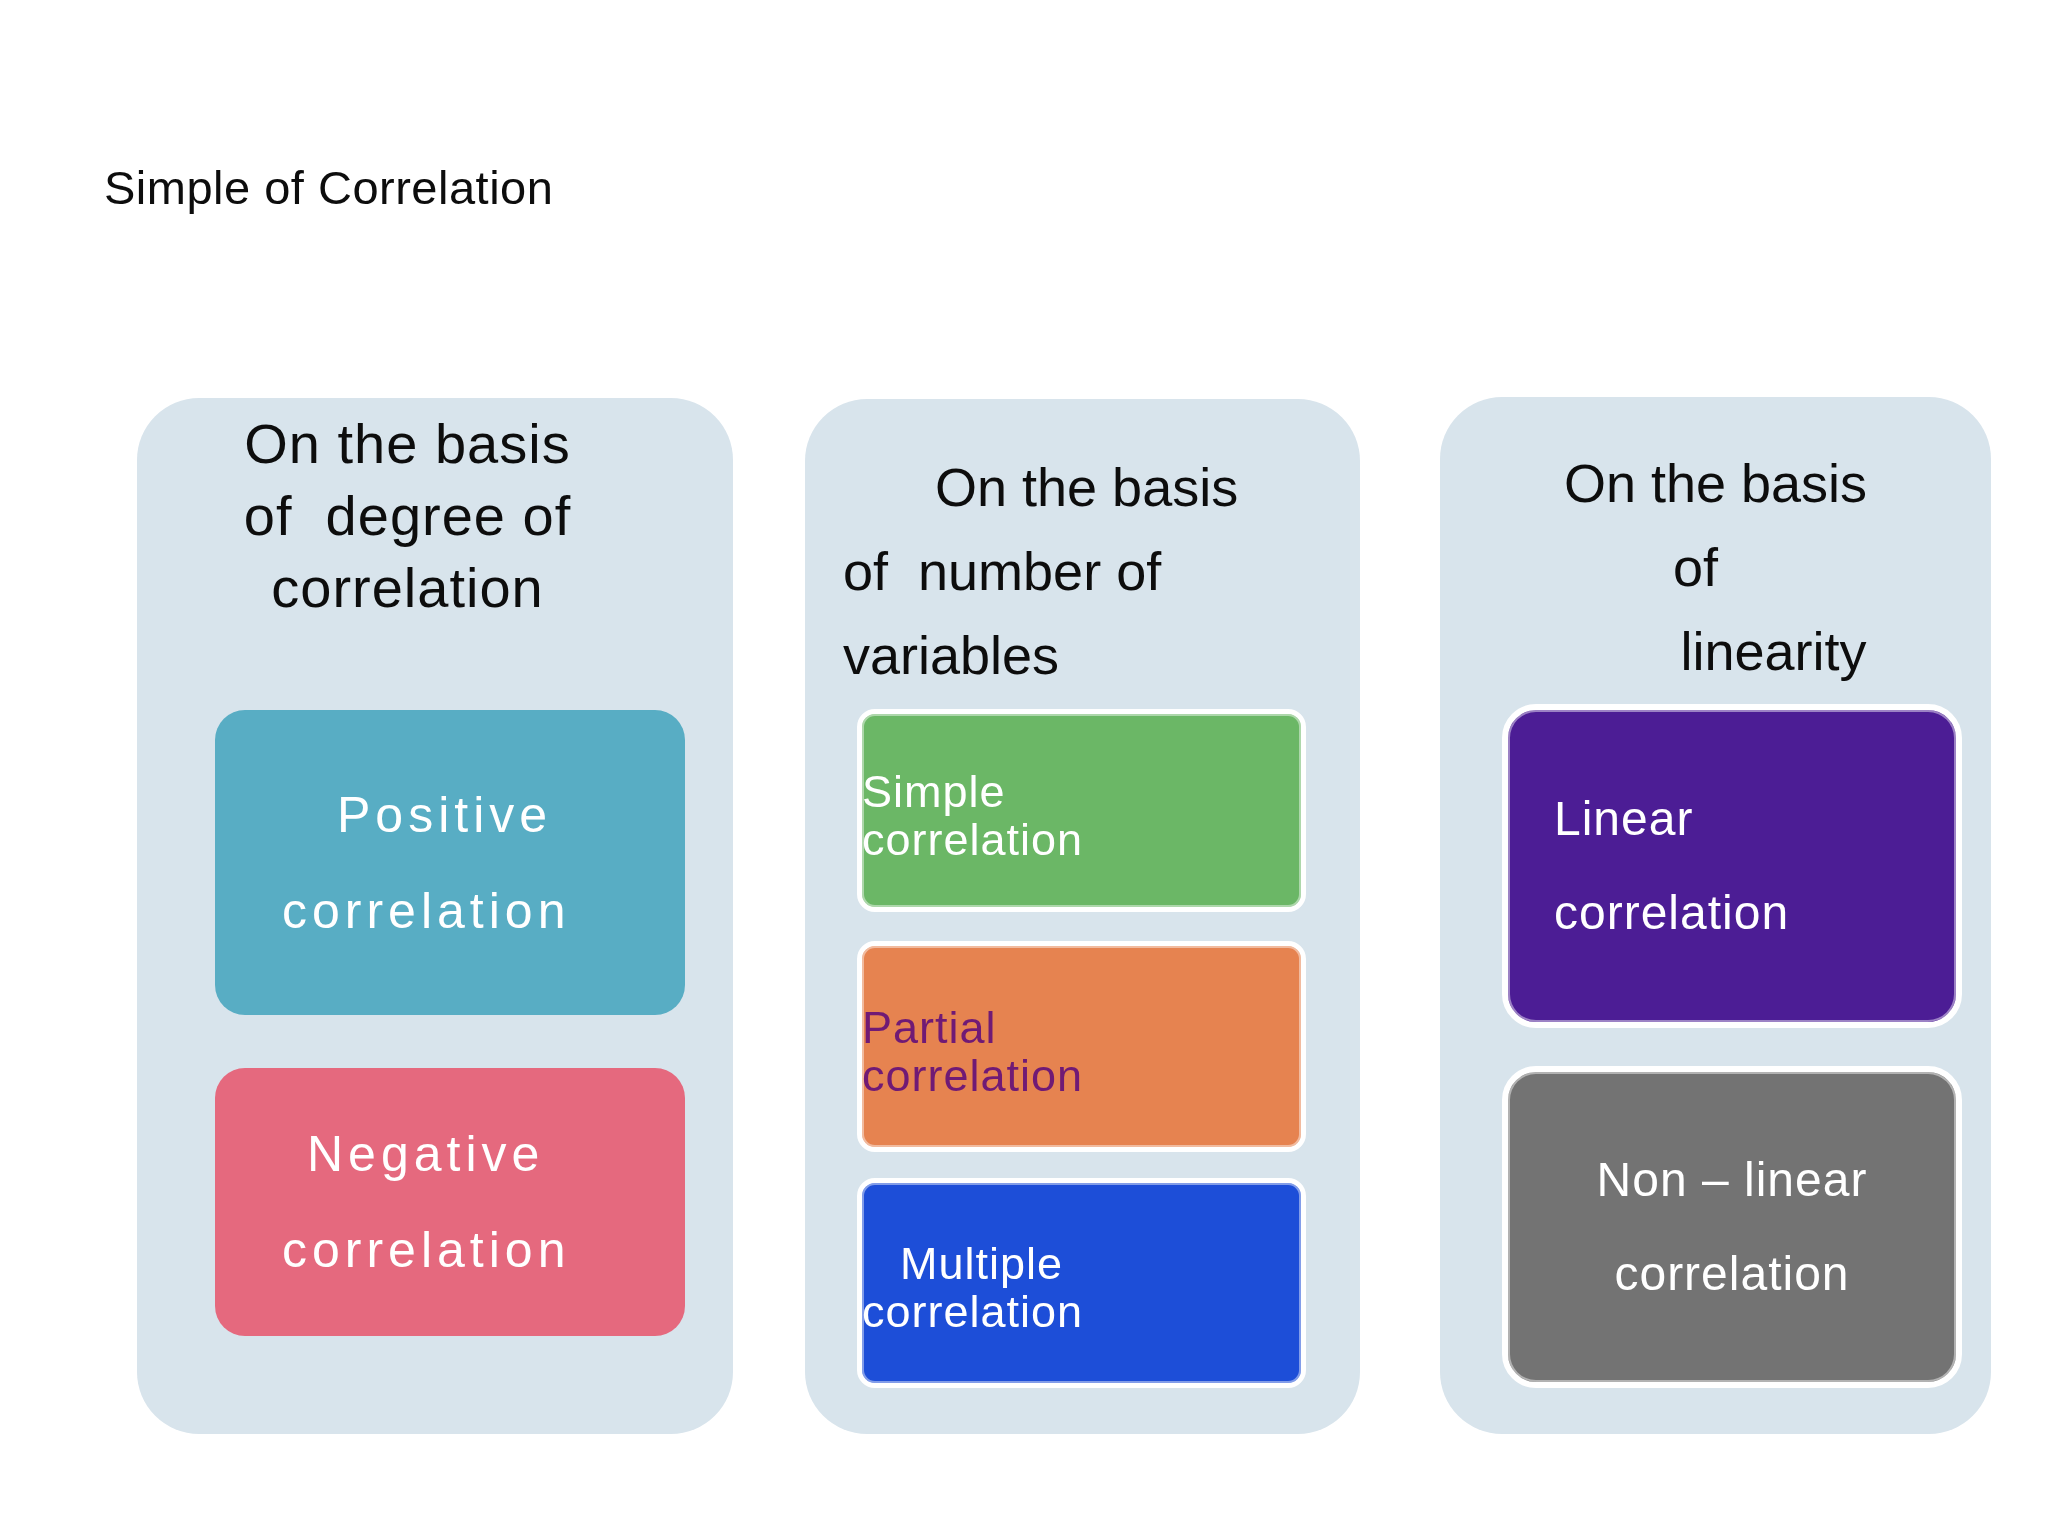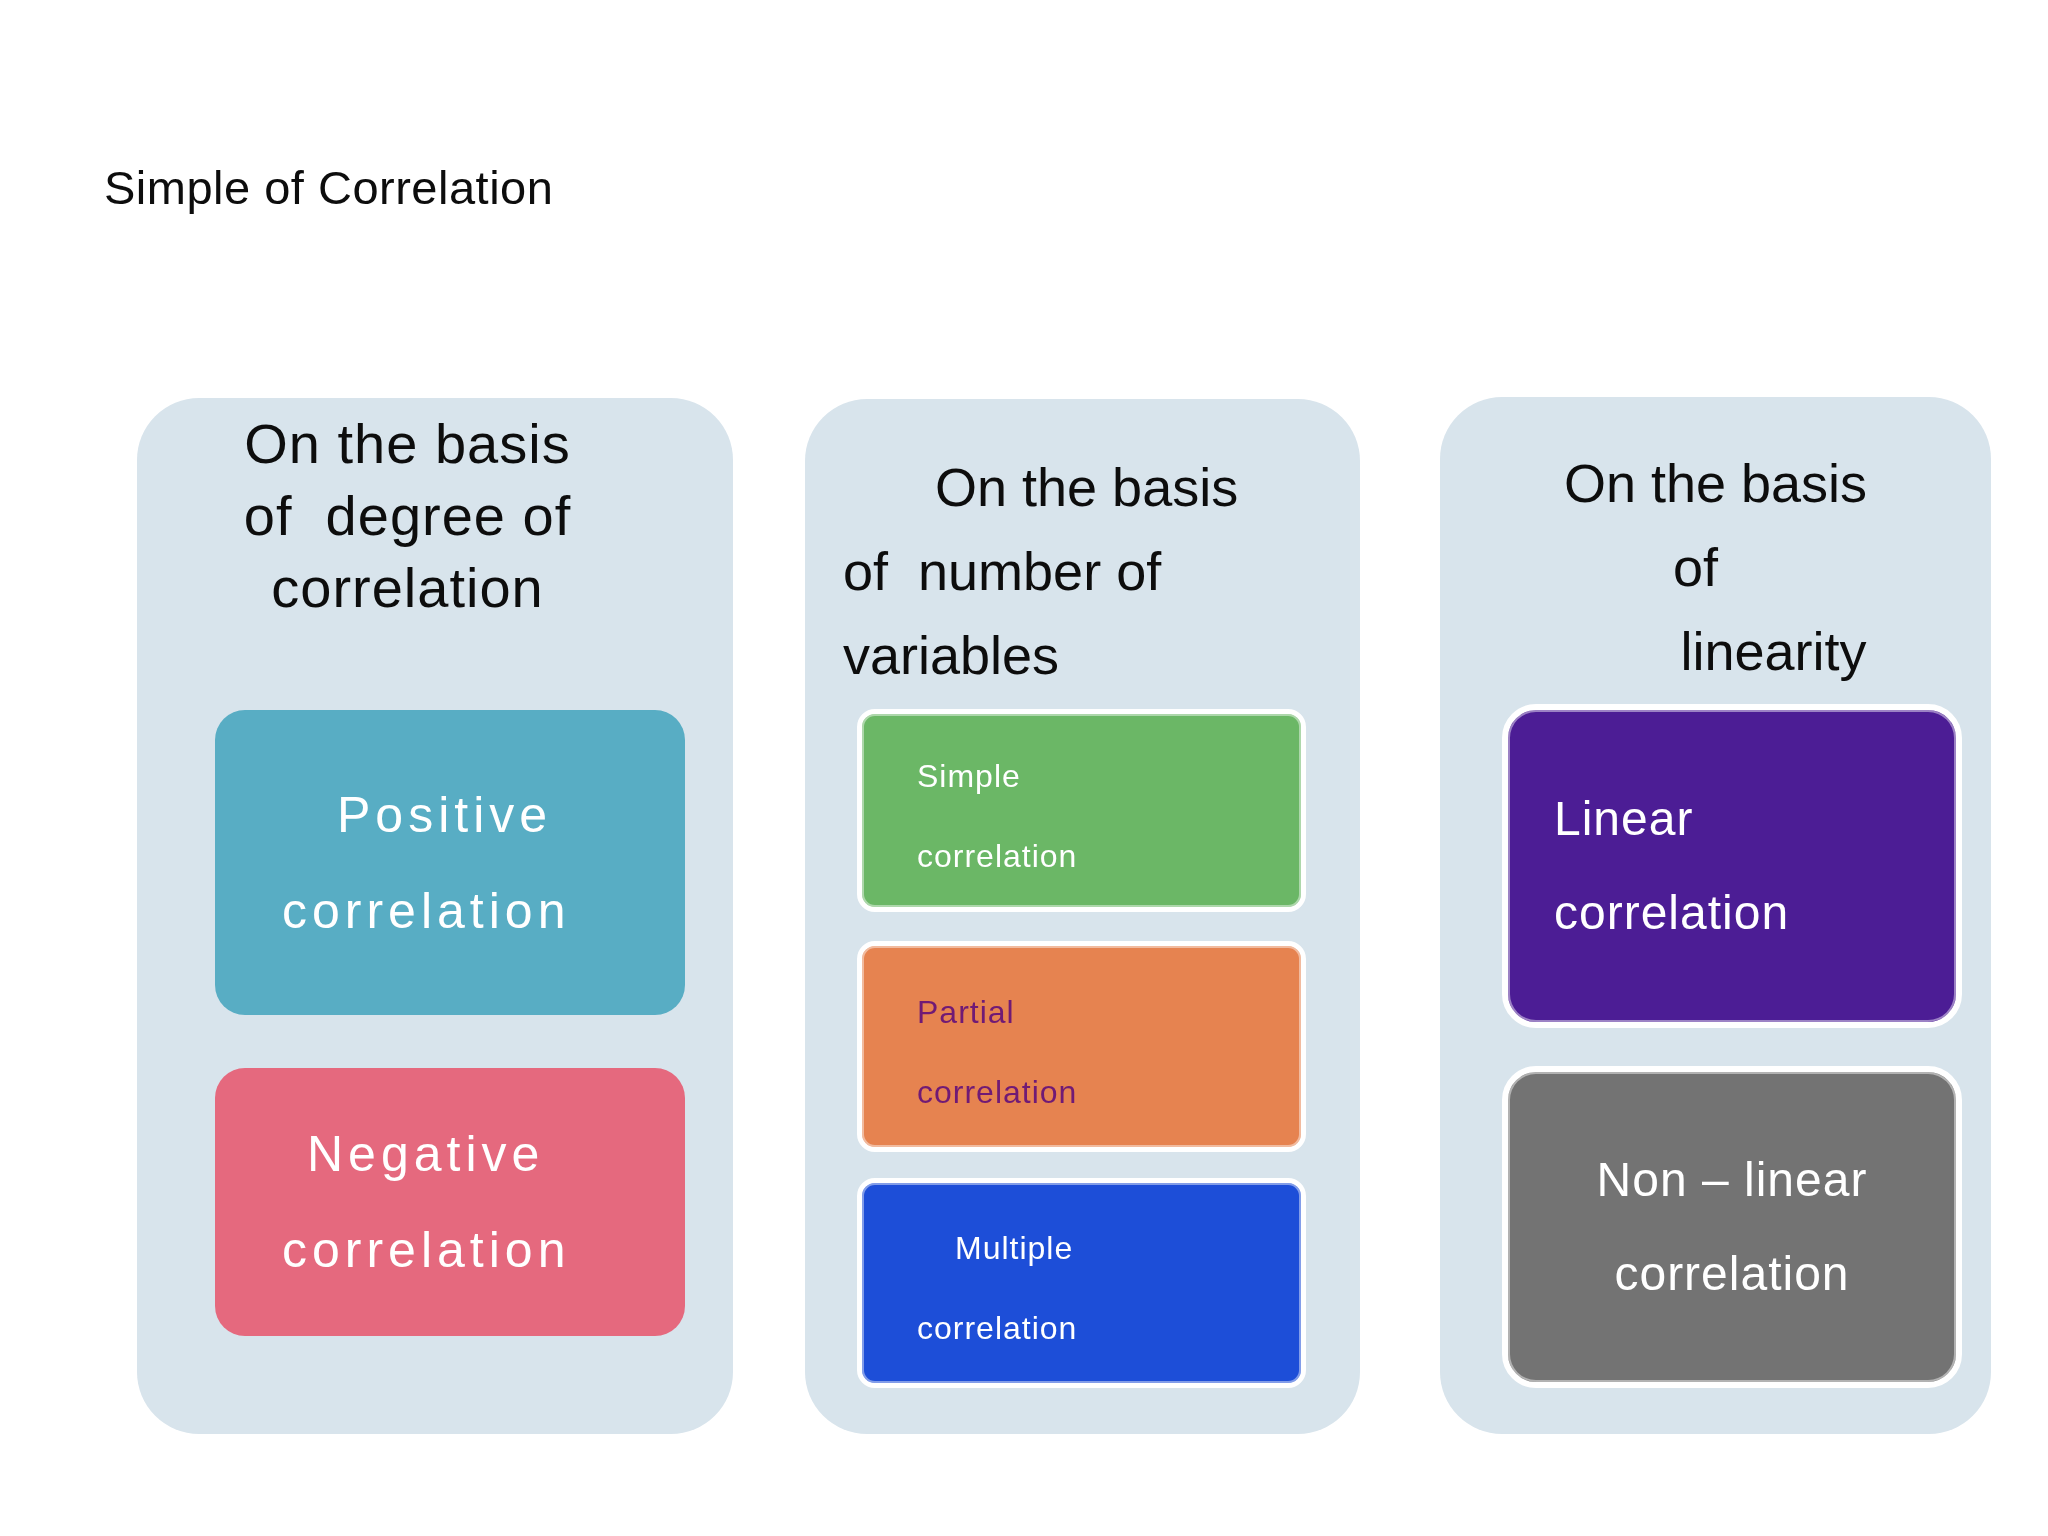--- a/index.html
+++ b/index.html
@@ -41,21 +41,21 @@
   #col1 .box2 { top:670px; height:268px; }
   #col1 .blabel { font-size:50px; line-height:96px; letter-spacing:5px; padding-left:67px; }
   #col1 .box1 .blabel { text-indent:55px; }
   #col1 .box2 .blabel { text-indent:25px; }
 
   #col2 .box { left:52px; width:449px; border:5px solid #ffffff; border-radius:18px;
                box-shadow: inset 0 0 0 2px rgba(255,255,255,0.45); }
   #col2 .box1 { top:310px; height:203px; }
   #col2 .box2 { top:542px; height:211px; }
   #col2 .box3 { top:779px; height:210px; }
-  #col2 .blabel { font-size:32px; line-height:80px; letter-spacing:1px; padding-left:55px; margin-top:10px; }
+  #col2 .blabel { font-size:45px; line-height:48px; letter-spacing:1px; margin-top:10px; }
   #col2 .box3 .blabel { text-indent:38px; }
 
   #col3 .box { left:62px; width:460px; border:6px solid #ffffff; border-radius:34px;
                box-shadow: inset 0 0 0 2px rgba(255,255,255,0.45); }
   #col3 .box1 { top:307px; height:324px; }
   #col3 .box2 { top:669px; height:322px; }
   #col3 .blabel { font-size:48px; line-height:94px; letter-spacing:1px; padding-left:46px; }
   #col3 .box2 .blabel { padding-left:0; text-align:center; width:100%; }
 </style>
 </head>

